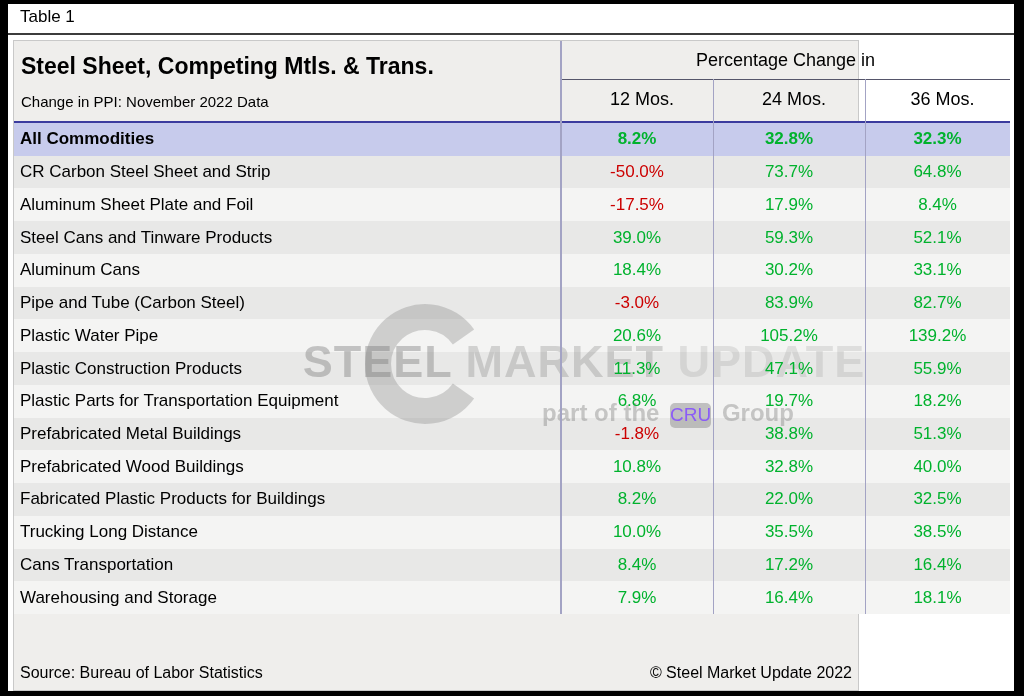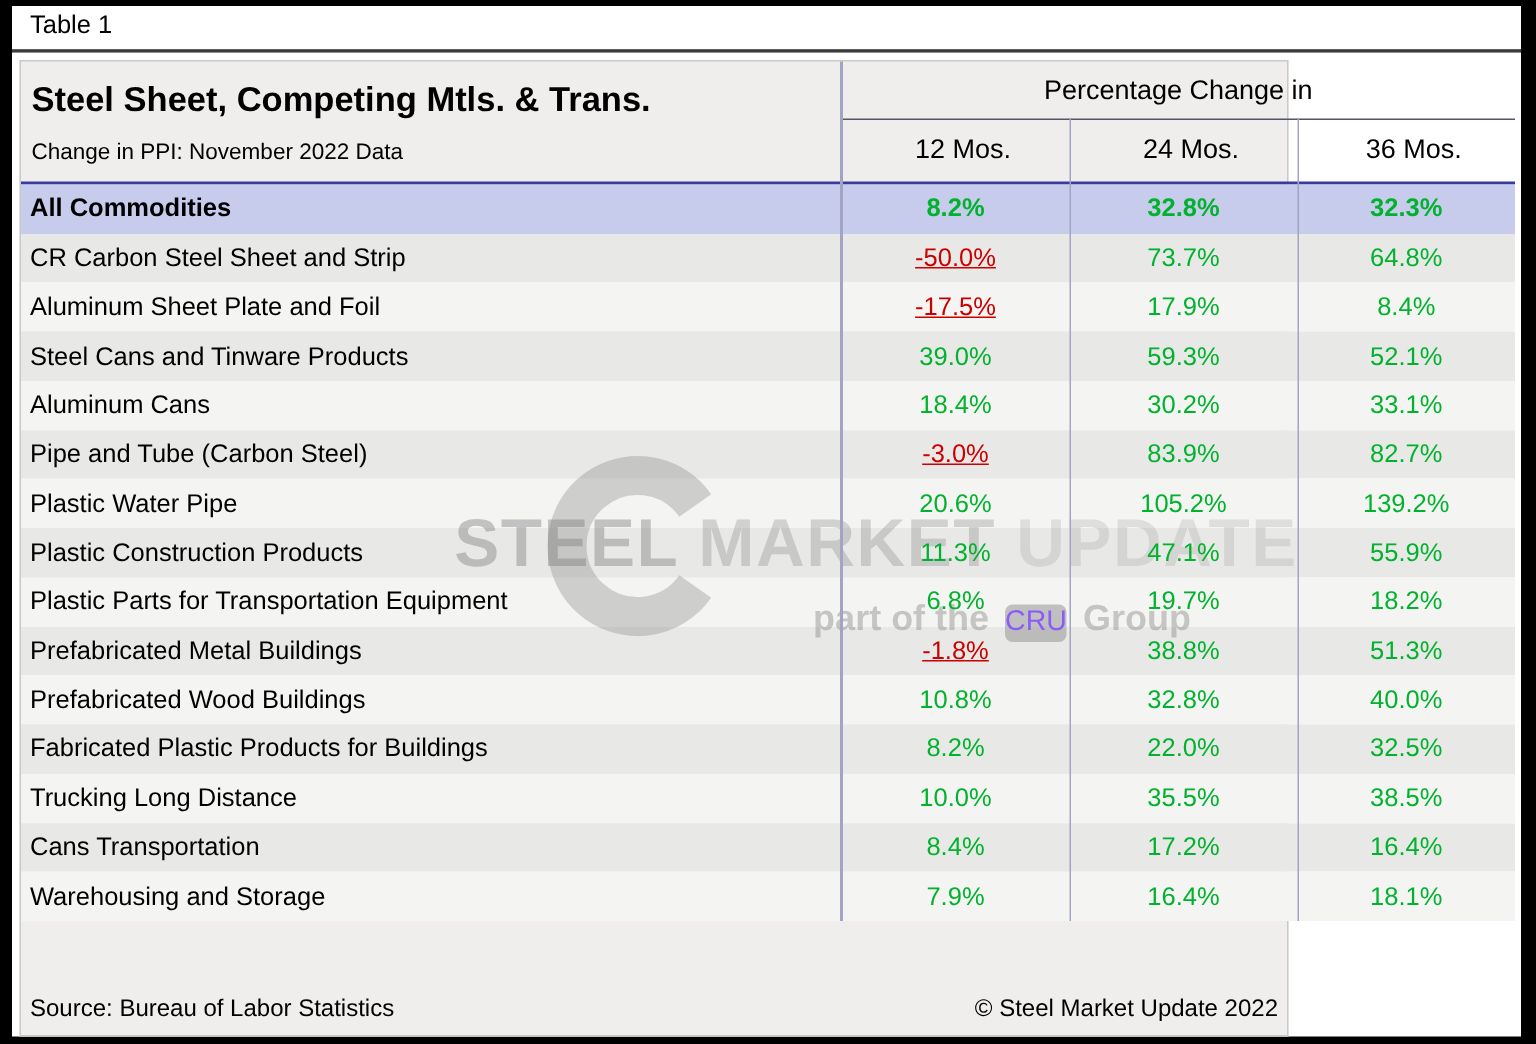--- a/index.html
+++ b/index.html
@@ -37,21 +37,21 @@
   .wm-line1 .w3{color:rgba(120,120,120,0.18);}
   .wm-line2{position:absolute;left:454px;top:276px;width:400px;text-align:center;font-size:24px;font-weight:bold;color:rgba(120,120,120,0.38);white-space:nowrap;}
   .cru-badge{display:inline-block;background:rgba(150,150,150,0.55);color:#8b5cf6;border-radius:5px;padding:1px 0 2px;font-size:19px;font-weight:normal;margin:0 4px;}
 
   .rows-layer{position:absolute;left:0;top:82px;width:996px;height:491px;display:flex;flex-direction:column;}
   .trow{flex:1;display:grid;grid-template-columns:547px 152px 152px 1fr;align-items:center;}
   .trow .cell{font-size:17px;color:#000;}
   .trow .label{padding-left:6px;white-space:nowrap;overflow:hidden;}
   .trow .val{text-align:center;}
   .trow .val.pos{color:var(--pos,#00b22d);}
-  .trow .val.neg{color:var(--neg,#cc0000);text-decoration:underline;}
+  .trow .val.neg{color:var(--neg,#cc0000);}
   .trow.bold .cell{font-weight:bold;}
 
   .vdiv{position:absolute;background:#a3a3c4;}
   .vdiv.d1{left:546px;top:0;width:2px;height:573px;}
   .vdiv.d2{left:699px;top:38px;width:1px;height:535px;}
   .vdiv.d3{left:851px;top:38px;width:1px;height:535px;}
 
   .panel-footer{position:absolute;left:6px;right:6px;bottom:8px;display:flex;justify-content:space-between;font-size:16px;color:#000;}
 </style>
 </head>

